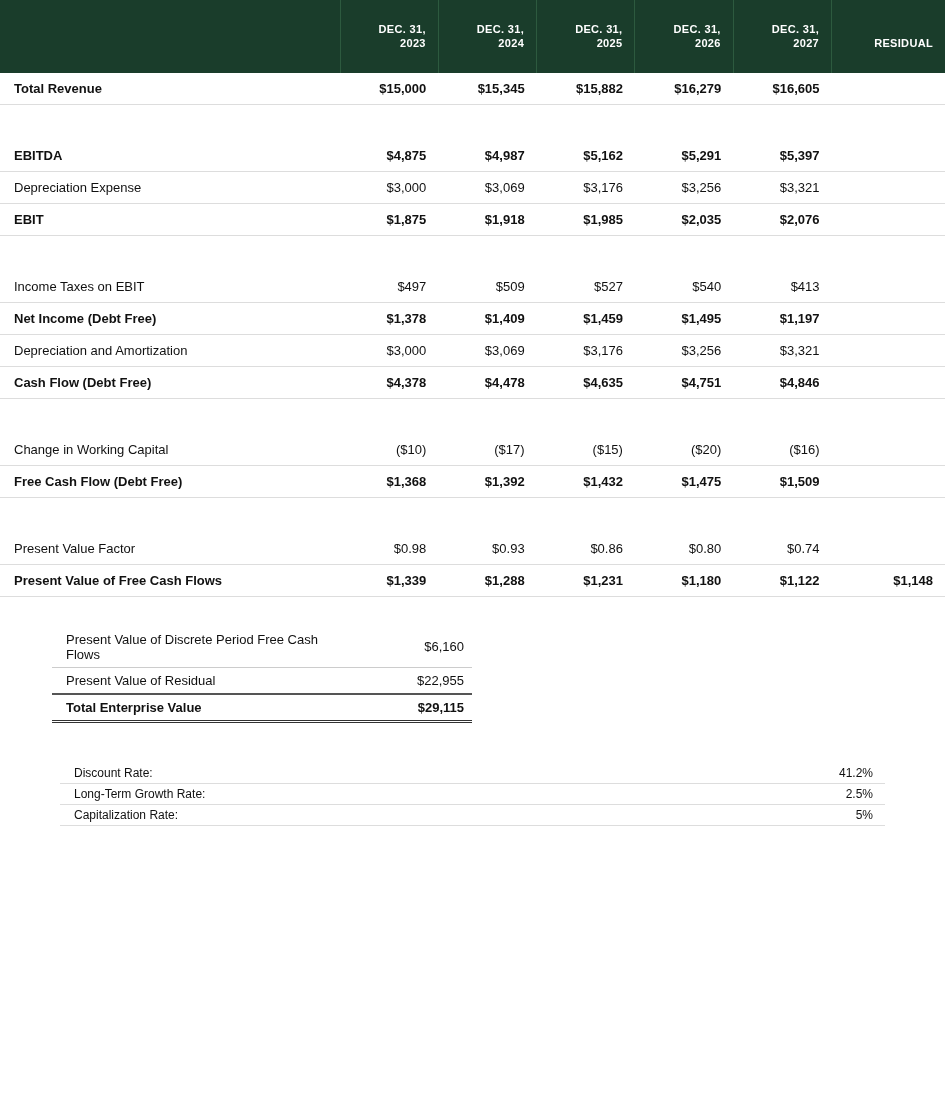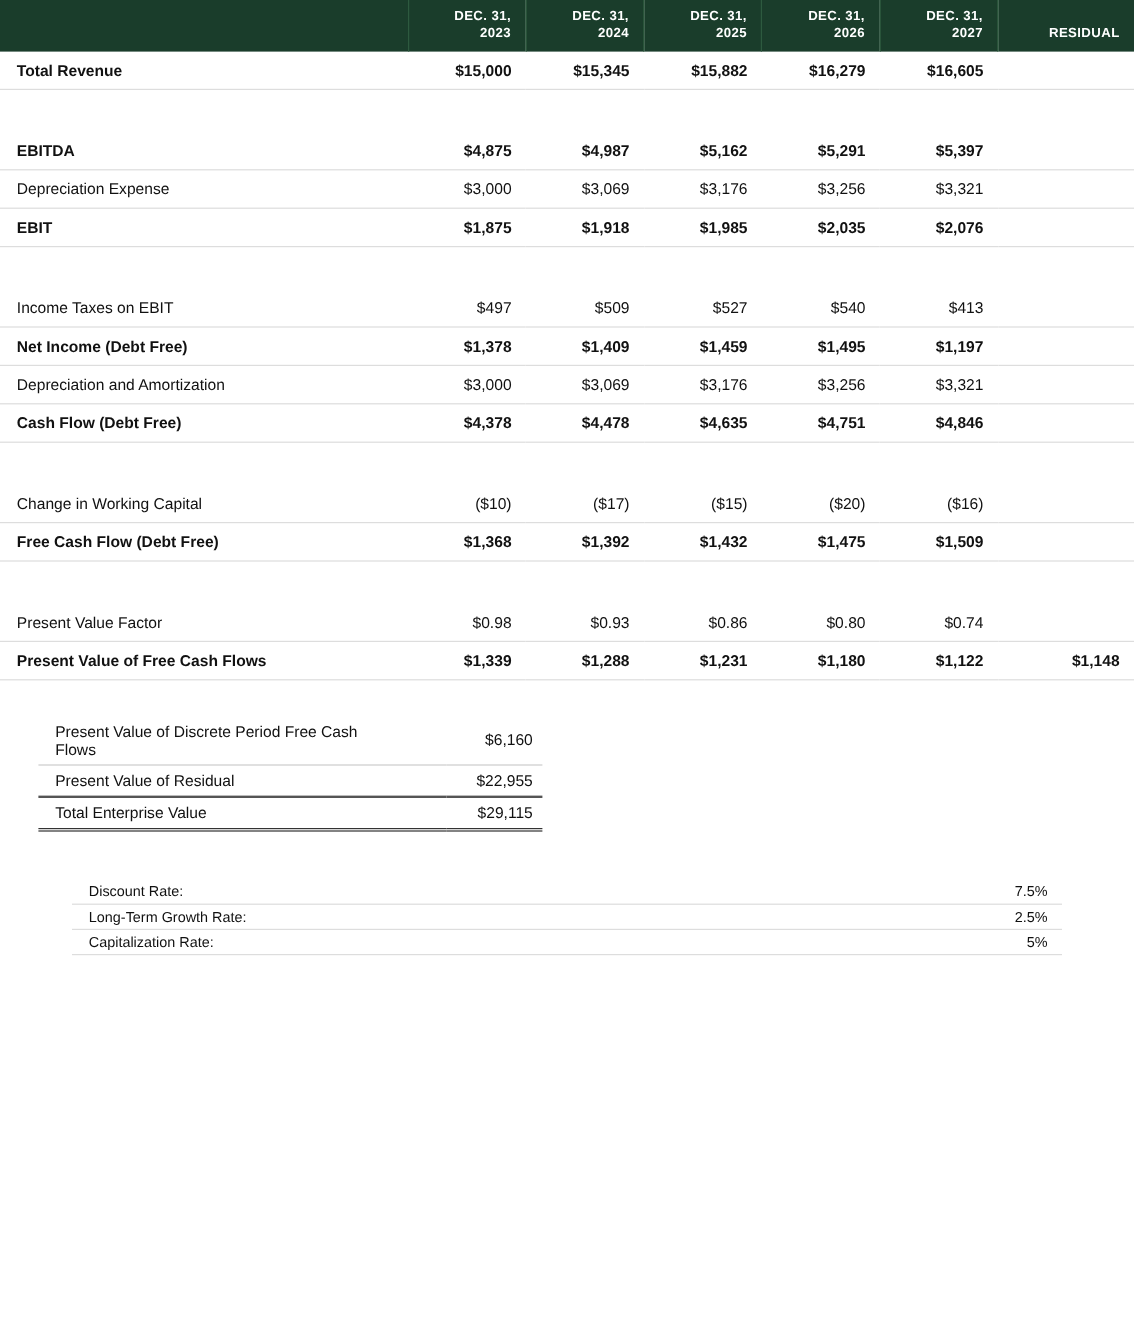--- a/index.html
+++ b/index.html
@@ -17,21 +17,21 @@
     }
     table {
       width: 100%;
       border-collapse: collapse;
     }
     thead tr {
       background-color: #1a3d2b;
       color: #fff;
     }
     thead th {
-      padding: 7px 12px;
+      padding: 22px 12px;
       text-align: right;
       font-size: 11px;
       font-weight: 700;
       letter-spacing: 0.03em;
       text-transform: uppercase;
       vertical-align: bottom;
       line-height: 1.3;
       border-right: 1px solid #2d5a3f;
     }
     thead th:first-child {
@@ -52,37 +52,37 @@
       padding-left: 14px;
     }
     tbody tr.bold-row td {
       font-weight: 700;
     }
     tbody tr.spacer td {
       padding-top: 12px;
       border-bottom: none;
     }
     .summary-section {
-      padding: 30px 60px 20px 32px;
+      padding: 30px 60px 20px 52px;
     }
     .summary-table {
       border-collapse: collapse;
       width: 420px;
     }
     .summary-table td {
       padding: 5px 8px;
       font-size: 13px;
       border-bottom: 1px solid #ccc;
     }
     .summary-table td:last-child {
       text-align: right;
       min-width: 80px;
     }
     .summary-table tr.bold-row td {
-      font-weight: 400;
+      font-weight: 700;
       border-top: 2px solid #555;
     }
     .summary-table .double-underline td {
       border-bottom: 3px double #333;
     }
     .params-section {
       padding: 20px 60px;
     }
     .params-table {
       border-collapse: collapse;
@@ -280,21 +280,21 @@
           </tr>
         </tbody>
     </table>
   </div>
 
   <div class="params-section">
     <table class="params-table">
       <tbody id="params-body">
       <tr>
             <td style="padding-right: 30px;">Discount Rate:</td>
-            <td>7.5%</td>
+            <td>41.2%</td>
           </tr>
           <tr>
             <td style="padding-right: 30px;">Long-Term Growth Rate:</td>
             <td>2.5%</td>
           </tr>
           <tr>
             <td style="padding-right: 30px;">Capitalization Rate:</td>
             <td>5%</td>
           </tr>
         </tbody>

